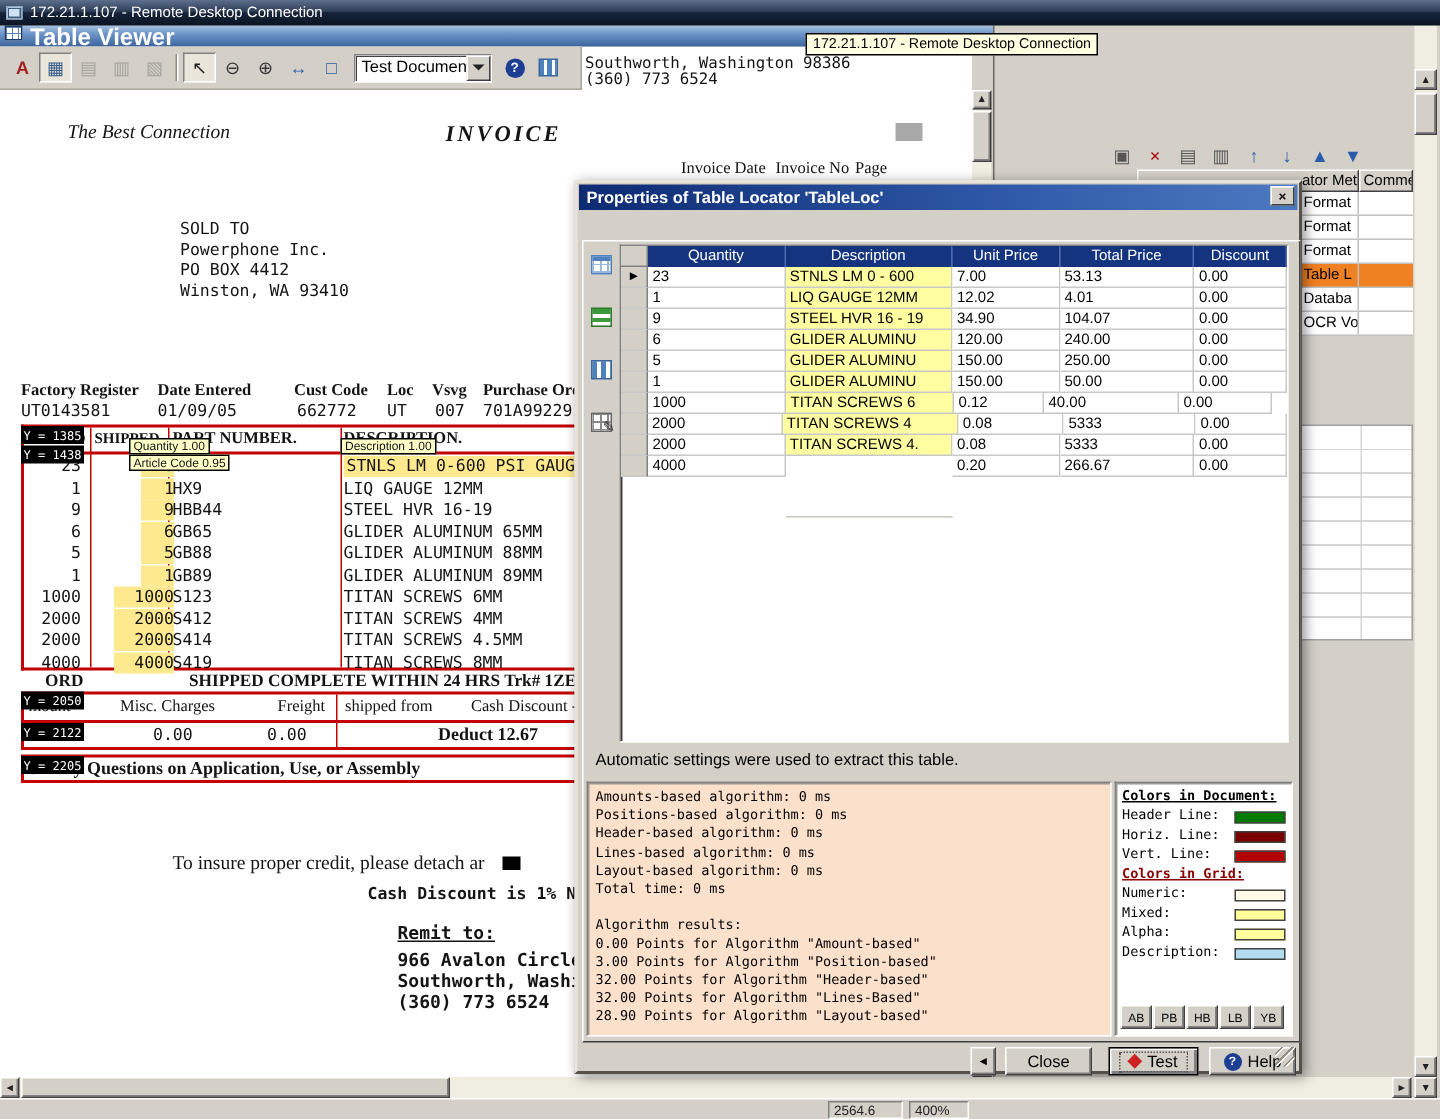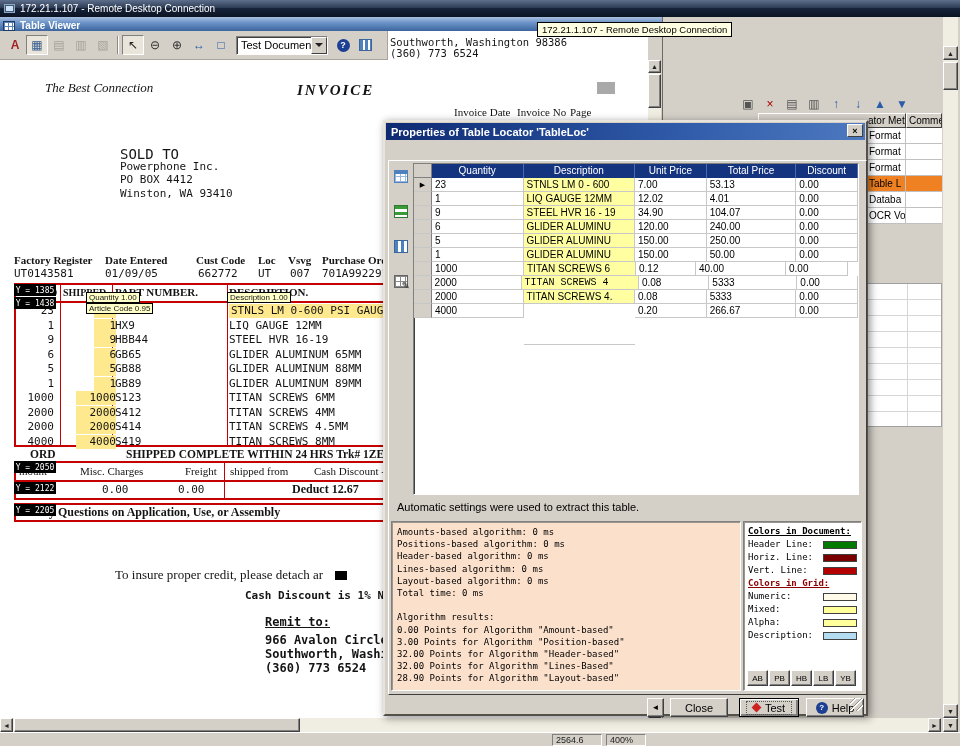--- a/index.html
+++ b/index.html
@@ -11,22 +11,22 @@
   .rdp-bar { position:absolute; left:0; top:0; width:960px; height:17px;
     background:linear-gradient(#5d6f8c 0%, #2e3d56 45%, #16233a 50%, #0b1422 100%);
     color:#fff; font-size:10px; display:flex; align-items:center; z-index:40; }
   .rdp-ico { width:11px; height:9px; margin:0 5px 0 4px; background:#cfe2f5; border:1px solid #8fa8c4; box-shadow:inset 0 0 0 1px #3c5a7a; }
   .winbtn { position:absolute; top:2px; height:12px; display:flex; align-items:center; justify-content:center;
     font-size:8px; color:#fff; background:linear-gradient(#8b99ad,#55657d 50%,#3a4a62); border:1px solid #202c3e; cursor:default; }
   .winbtn.close { background:linear-gradient(#e1937f,#c2452c 45%,#8e1d0b); border-color:#5c1005; }
 
   
   .tv-titlebar { position:absolute; left:0; top:17px; width:662px; height:14px;
-    background:linear-gradient(#a9c0e0,#6c94c8 40%,#3c659f); color:#fff; font-size:10px; font-weight:bold;
-    display:flex; align-items:flex-end; z-index:20; }
+    background:linear-gradient(#a9c0e0,#6c94c8 40%,#3c659f); color:#fff; font-size:16px; font-weight:bold;
+    display:flex; align-items:flex-start; z-index:20; }
   .tv-ico { width:12px; height:10px; margin:0 5px 0 3px; background:
       repeating-linear-gradient(90deg,#5b82b8 0 1px,transparent 1px 4px),
       repeating-linear-gradient(#5b82b8 0 1px,transparent 1px 4px), #fff; border:1px solid #1c3a66; }
 
   
   .toolbar { position:absolute; left:0; top:31px; width:388px; height:29px; background:#d4d0c8;
     border-right:1px solid #a8a49c; border-bottom:1px solid #a8a49c; display:flex; align-items:center; padding-left:4px; z-index:20; }
   .tb-btn { width:22px; height:20px; display:flex; align-items:center; justify-content:center; border:1px solid transparent; }
   .tb-btn.pressed { background:#e9e5da; border-color:#808080 #fff #fff #808080; }
   .tb-glyph { font-size:12px; line-height:1; }
@@ -189,21 +189,21 @@
 
   <div class="doc">
     <span class="abs iv-mono iv-small" style="left:390px;top:5px;">Southworth, Washington 98386</span>
     <span class="abs iv-mono iv-small" style="left:390px;top:16px;">(360) 773 6524</span>
     <div class="greybox" style="left:597px;top:51px;width:18px;height:12px;"></div>
     <span class="abs iv-serif company" style="left:45px;top:49px;">The Best Connection</span>
     <span class="abs iv-serif inv-title" style="left:297px;top:51px;">INVOICE</span>
     <span class="abs iv-serif" style="left:454px;top:75px;font-size:11px;">Invoice Date</span>
     <span class="abs iv-serif" style="left:517px;top:75px;font-size:11px;">Invoice No</span>
     <span class="abs iv-serif" style="left:570px;top:75px;font-size:11px;">Page</span>
-    <span class="abs iv-mono" style="left:120px;top:115px;font-size:14px;">SOLD TO</span>
+    <span class="abs iv-mono" style="left:120px;top:115px;font-size:11px;">SOLD TO</span>
     <span class="abs iv-mono" style="left:120px;top:129px;font-size:11px;">Powerphone Inc.</span>
     <span class="abs iv-mono" style="left:120px;top:142px;font-size:11px;">PO BOX 4412</span>
     <span class="abs iv-mono" style="left:120px;top:156px;font-size:11px;">Winston, WA 93410</span>
 
     <div class="abs" id="meta-layer">
         <div class="abs iv-mh" style="left: 14px; top: 223px;">Factory Register</div>
         <div class="abs iv-mh" style="left: 105px; top: 223px;">Date Entered</div>
         <div class="abs iv-mh" style="left: 196px; top: 223px;">Cust Code</div>
         <div class="abs iv-mh" style="left: 258px; top: 223px;">Loc</div>
         <div class="abs iv-mh" style="left: 288px; top: 223px;">Vsvg</div>
@@ -543,21 +543,21 @@
               <div class="dg-gutter"></div>
               <div class="dg-cell" style="width: 92px;">1000</div>
               <div class="dg-cell desc" style="width: 112px;">TITAN SCREWS 6</div>
               <div class="dg-cell" style="width: 60px;">0.12</div>
               <div class="dg-cell" style="width: 90px;">40.00</div>
               <div class="dg-cell" style="width: 62px;">0.00</div>
             </div>
             <div class="dg-row">
               <div class="dg-gutter"></div>
               <div class="dg-cell" style="width: 92px;">2000</div>
-              <div class="dg-cell desc" style="width: 120px; font-family: Liberation Mono, monospace;">TITAN SCREWS 4</div>
+              <div class="dg-cell desc" style="width: 120px;">TITAN SCREWS 4</div>
               <div class="dg-cell" style="width: 72px;">0.08</div>
               <div class="dg-cell" style="width: 90px;">5333</div>
               <div class="dg-cell" style="width: 62px;">0.00</div>
             </div>
             <div class="dg-row">
               <div class="dg-gutter"></div>
               <div class="dg-cell" style="width: 92px;">2000</div>
               <div class="dg-cell desc" style="width: 112px;">TITAN SCREWS 4.</div>
               <div class="dg-cell" style="width: 72px;">0.08</div>
               <div class="dg-cell" style="width: 90px;">5333</div>

